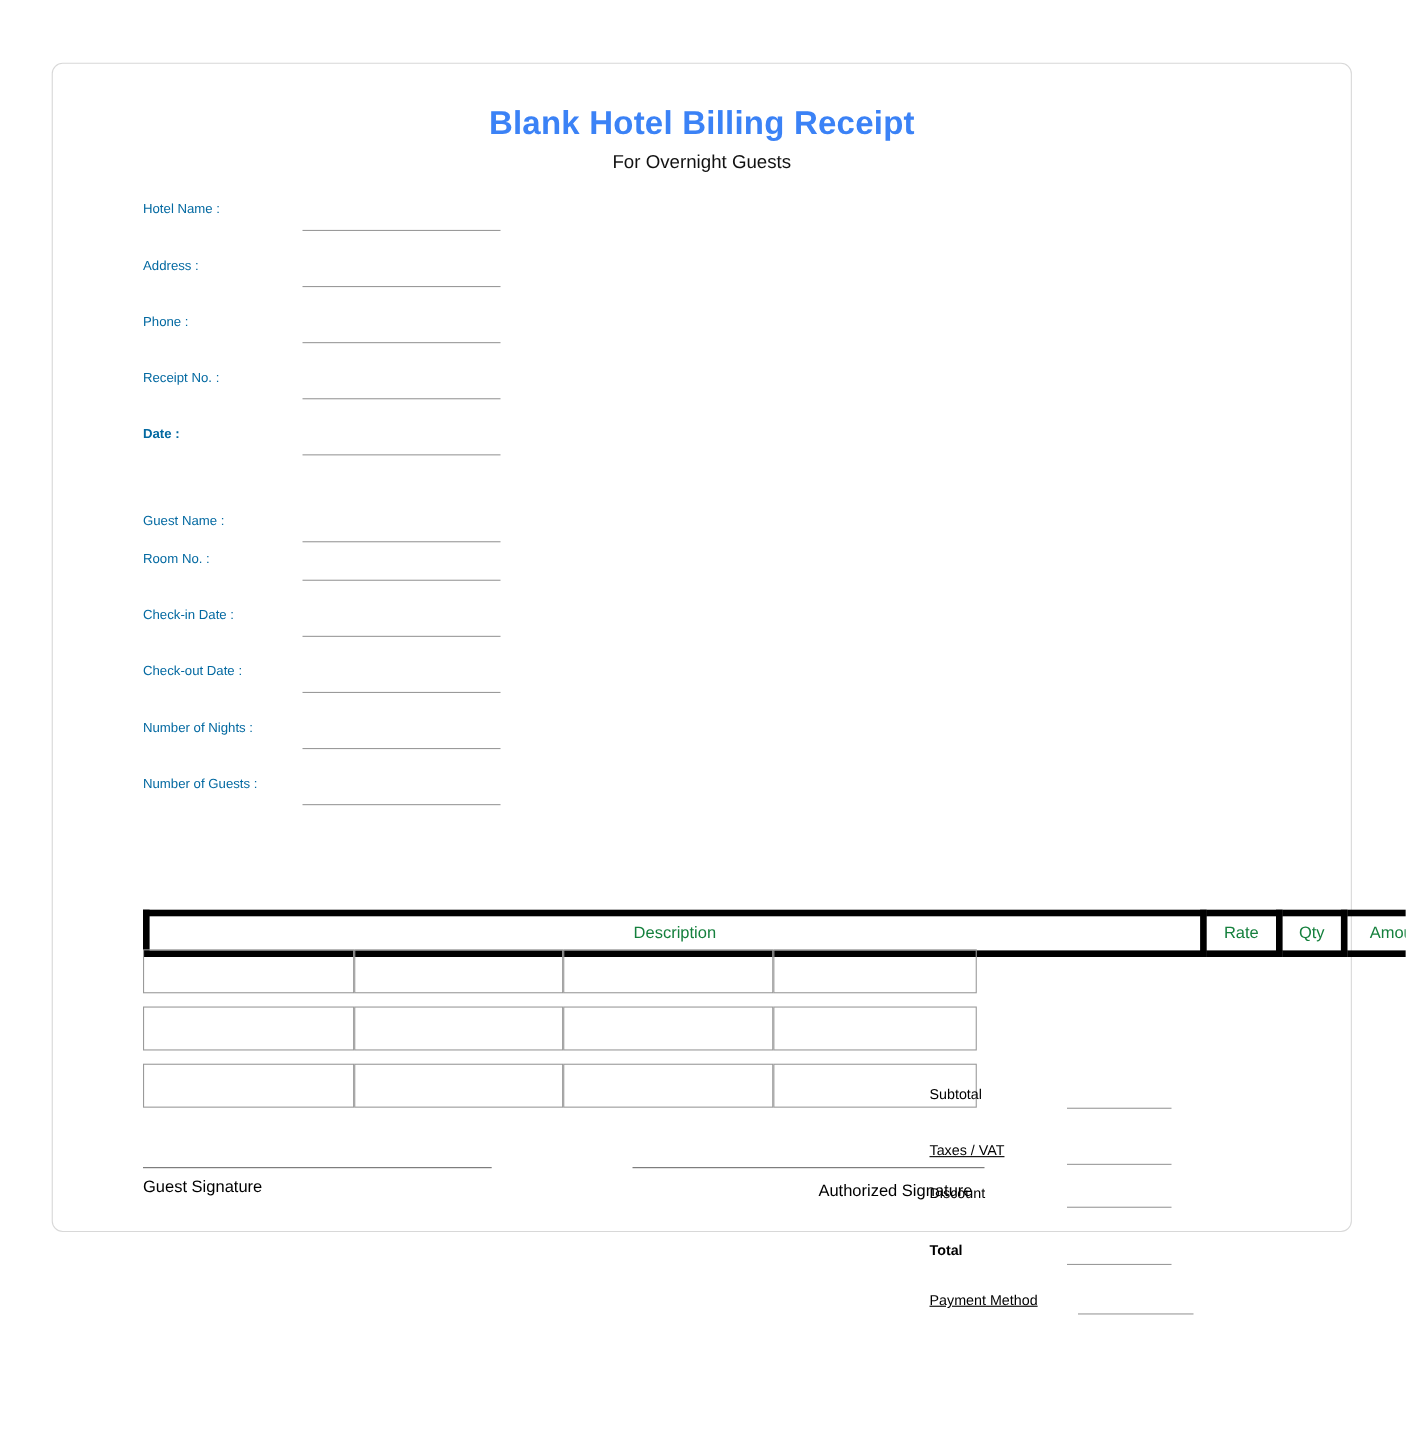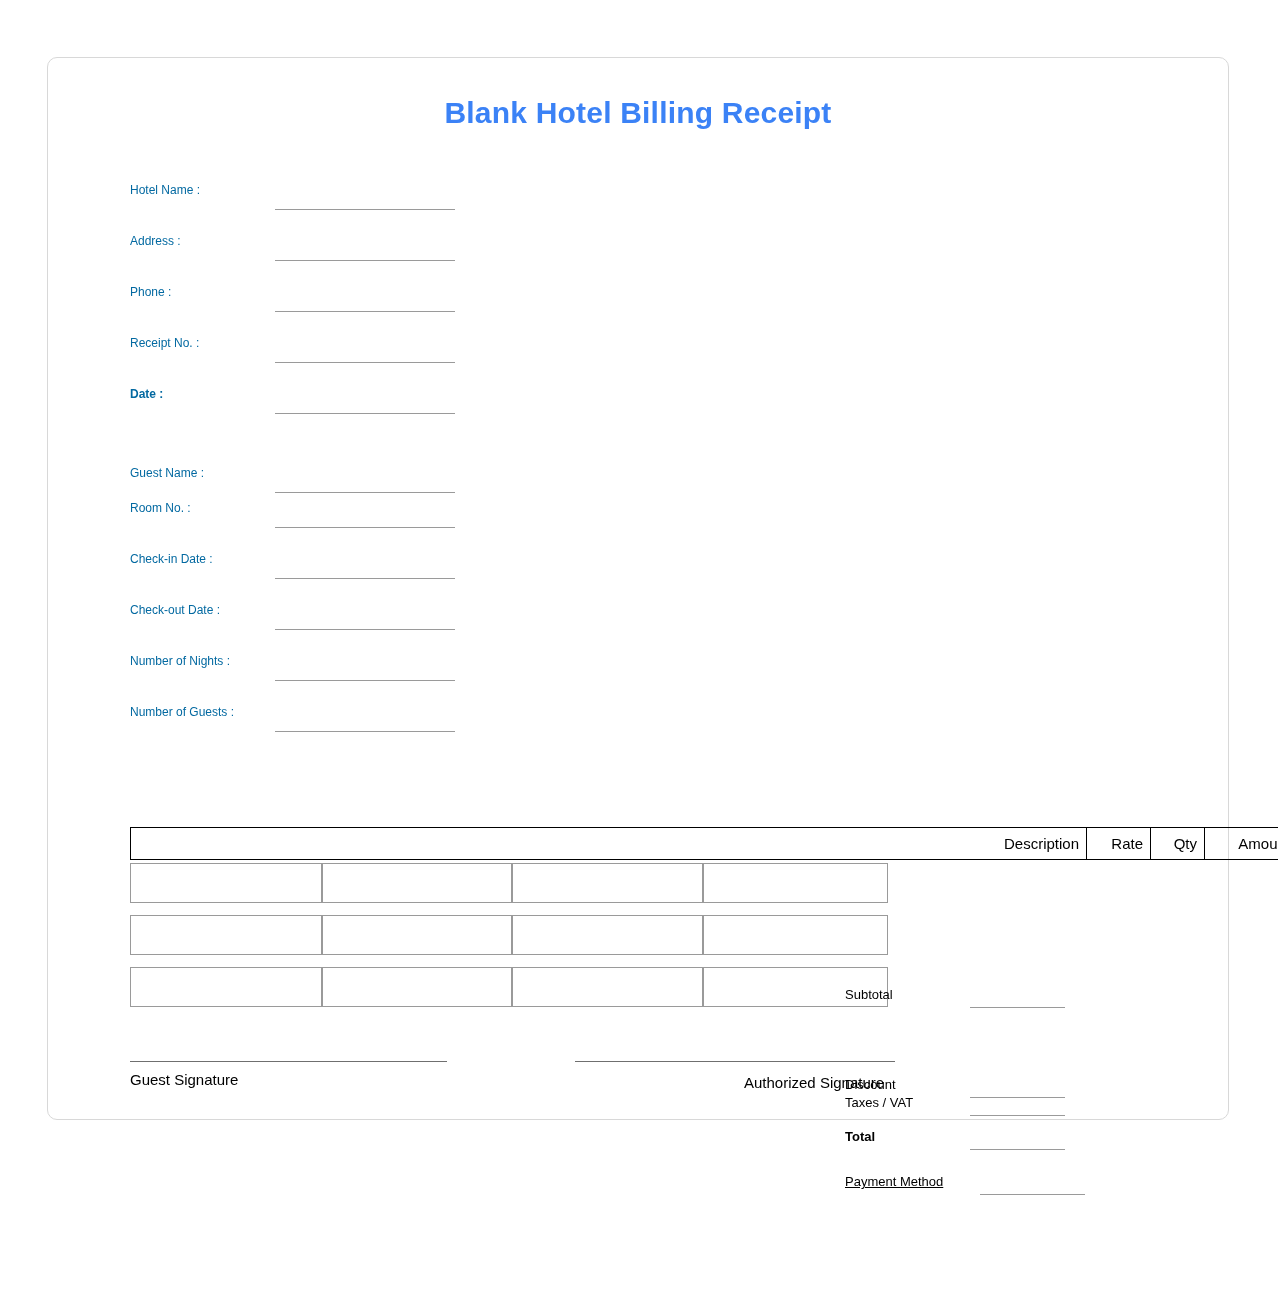--- a/index.html
+++ b/index.html
@@ -71,27 +71,27 @@
   
   .items {
     position: absolute;
     left: 82px;
     top: 769px;
     width: 1113px;
     border-collapse: collapse;
     table-layout: fixed;
   }
   .items th {
-    border: 1px solid #000000;
+    border: 6px solid #000000;
     font-weight: normal;
     font-size: 15px;
-    text-align: right;
+    text-align: center;
     padding: 5px 7px;
     height: 21px;
-    color: #000000;
+    color: #15803d;
   }
   .items th.desc { width: 941px; }
   .items th.rate { width: 49px; }
   .items th.qty  { width: 39px; }
   .items th.amt  { width: 78px; }
 
   .gridrows {
     position: absolute;
     left: 82px;
     top: 805px;
@@ -143,20 +143,21 @@
   }
   .total-row.pay .tline { left: 135px; width: 105px; }
 </style>
 </head>
 <body>
 
 <div id="page">
   <div class="card">
 
     <div class="title">Blank Hotel Billing Receipt</div>
+    <div class="subtitle">For Overnight Guests</div>
 
     <div class="field" style="top:125px;">
       <span class="lbl">Hotel Name :</span>
       <span class="line"></span>
     </div>
     <div class="field" style="top:176px;">
       <span class="lbl">Address :</span>
       <span class="line"></span>
     </div>
     <div class="field" style="top:227px;">
@@ -233,21 +234,21 @@
 
     <div class="sig-line" style="left:527px; top:1003px; width:320px;"></div>
     <div class="sig-label" style="left:696px; top:1016px;">Authorized Signature</div>
 
   </div>
 
   <div class="total-row" style="top:987px;">
     <span>Subtotal</span>
     <span class="tline"></span>
   </div>
-  <div class="total-row" style="top:1095px;">
+  <div class="total-row" style="top:1038px;text-decoration:underline;">
     <span>Taxes / VAT</span>
     <span class="tline"></span>
   </div>
   <div class="total-row" style="top:1077px;">
     <span>Discount</span>
     <span class="tline"></span>
   </div>
   <div class="total-row bold" style="top:1129px;">
     <span>Total</span>
     <span class="tline"></span>

